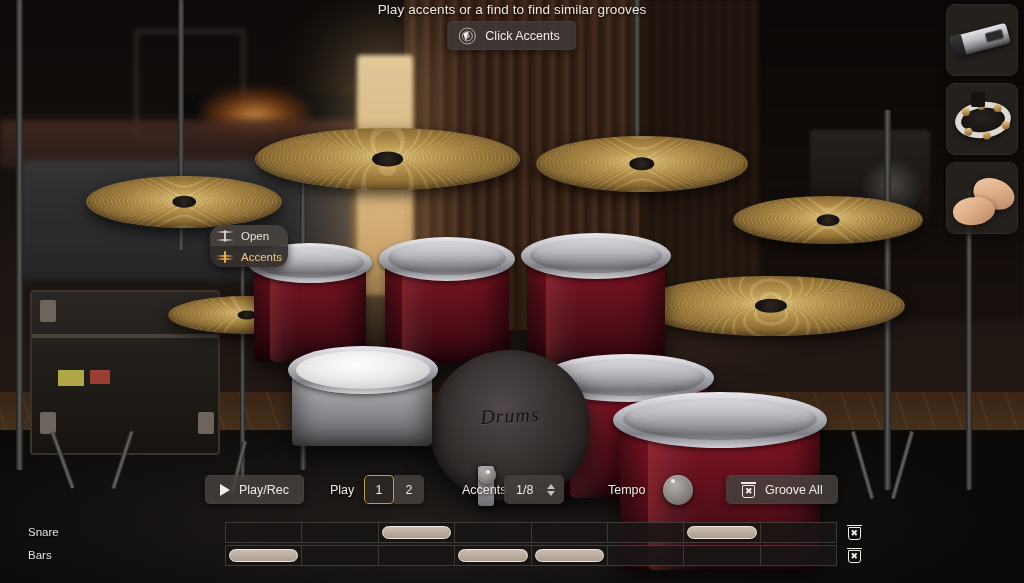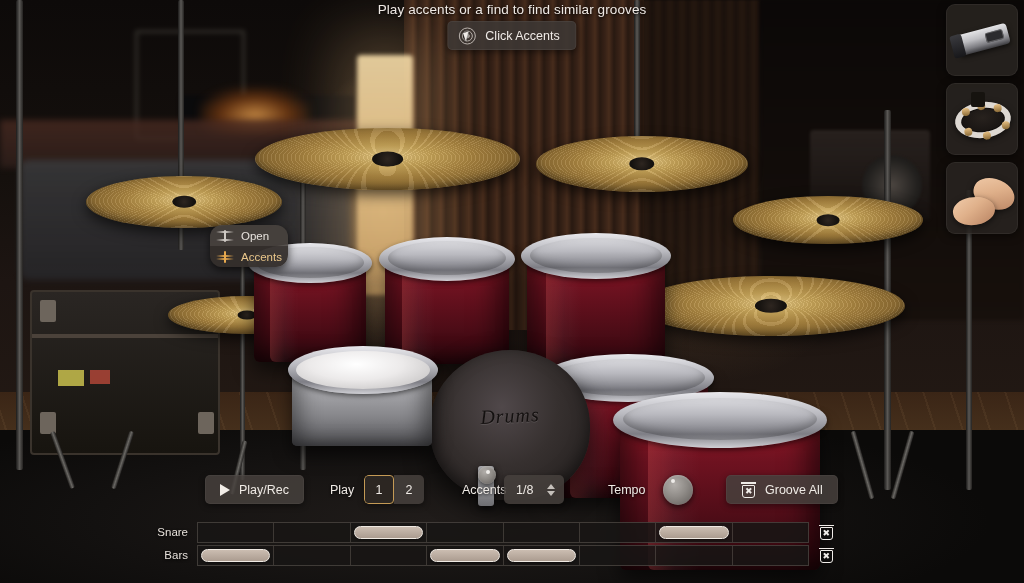--- a/index.html
+++ b/index.html
@@ -337,22 +337,22 @@
   }
   .trash-ico .x{
     position:absolute; left:4px; top:5px; font-size:9px; line-height:9px; color:#f0ece8;
     font-family:"Liberation Sans",sans-serif;
   }
 
   
   .seq{ position:absolute; left:0; bottom:0; width:1024px; height:66px; }
   .lane{ position:absolute; left:0; width:1024px; height:22px; display:flex; align-items:center; }
   .lane-label{
-    width:197px; text-align:right; padding-right:9px;
-    color:#e6e0da; font-size:11.5px; text-shadow:0 1px 3px rgba(0,0,0,.95);
+    width:197px; text-align:left; padding-right:9px;
+    color:#e6e0da; font-size:11.5px; text-shadow:0 1px 3px rgba(0,0,0,.95);margin-left:28px;
   }
   .grid{
     width:612px; height:21px; display:flex;
     background:rgba(24,22,21,0.88);
     border:1px solid rgba(150,140,130,0.32);
   }
   .cell{ flex:1; border-right:1px solid rgba(150,140,130,0.30); position:relative; }
   .cell:last-child{ border-right:none; }
   .note{
     position:absolute; left:3px; right:3px; top:3px; bottom:3px;

